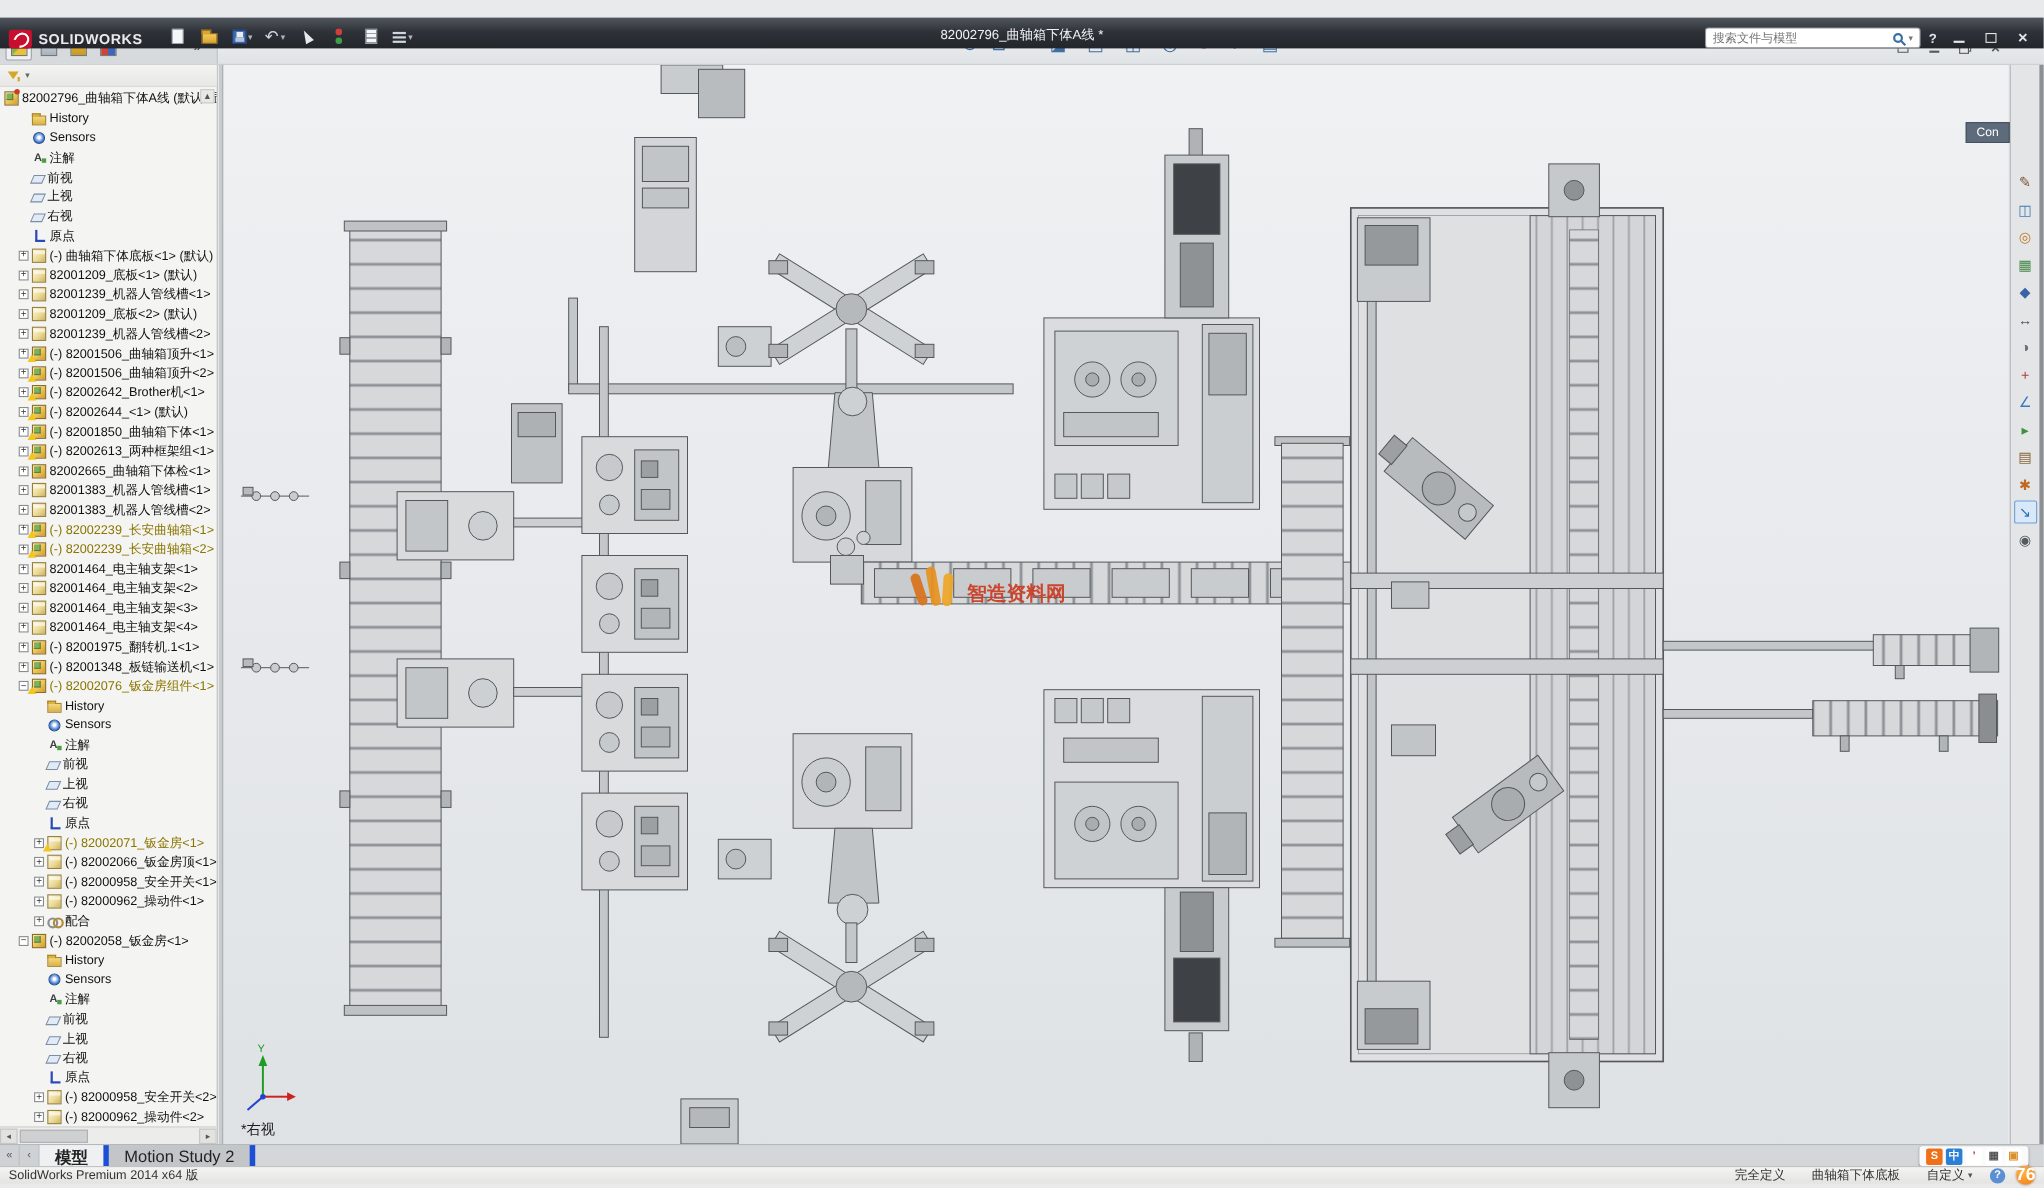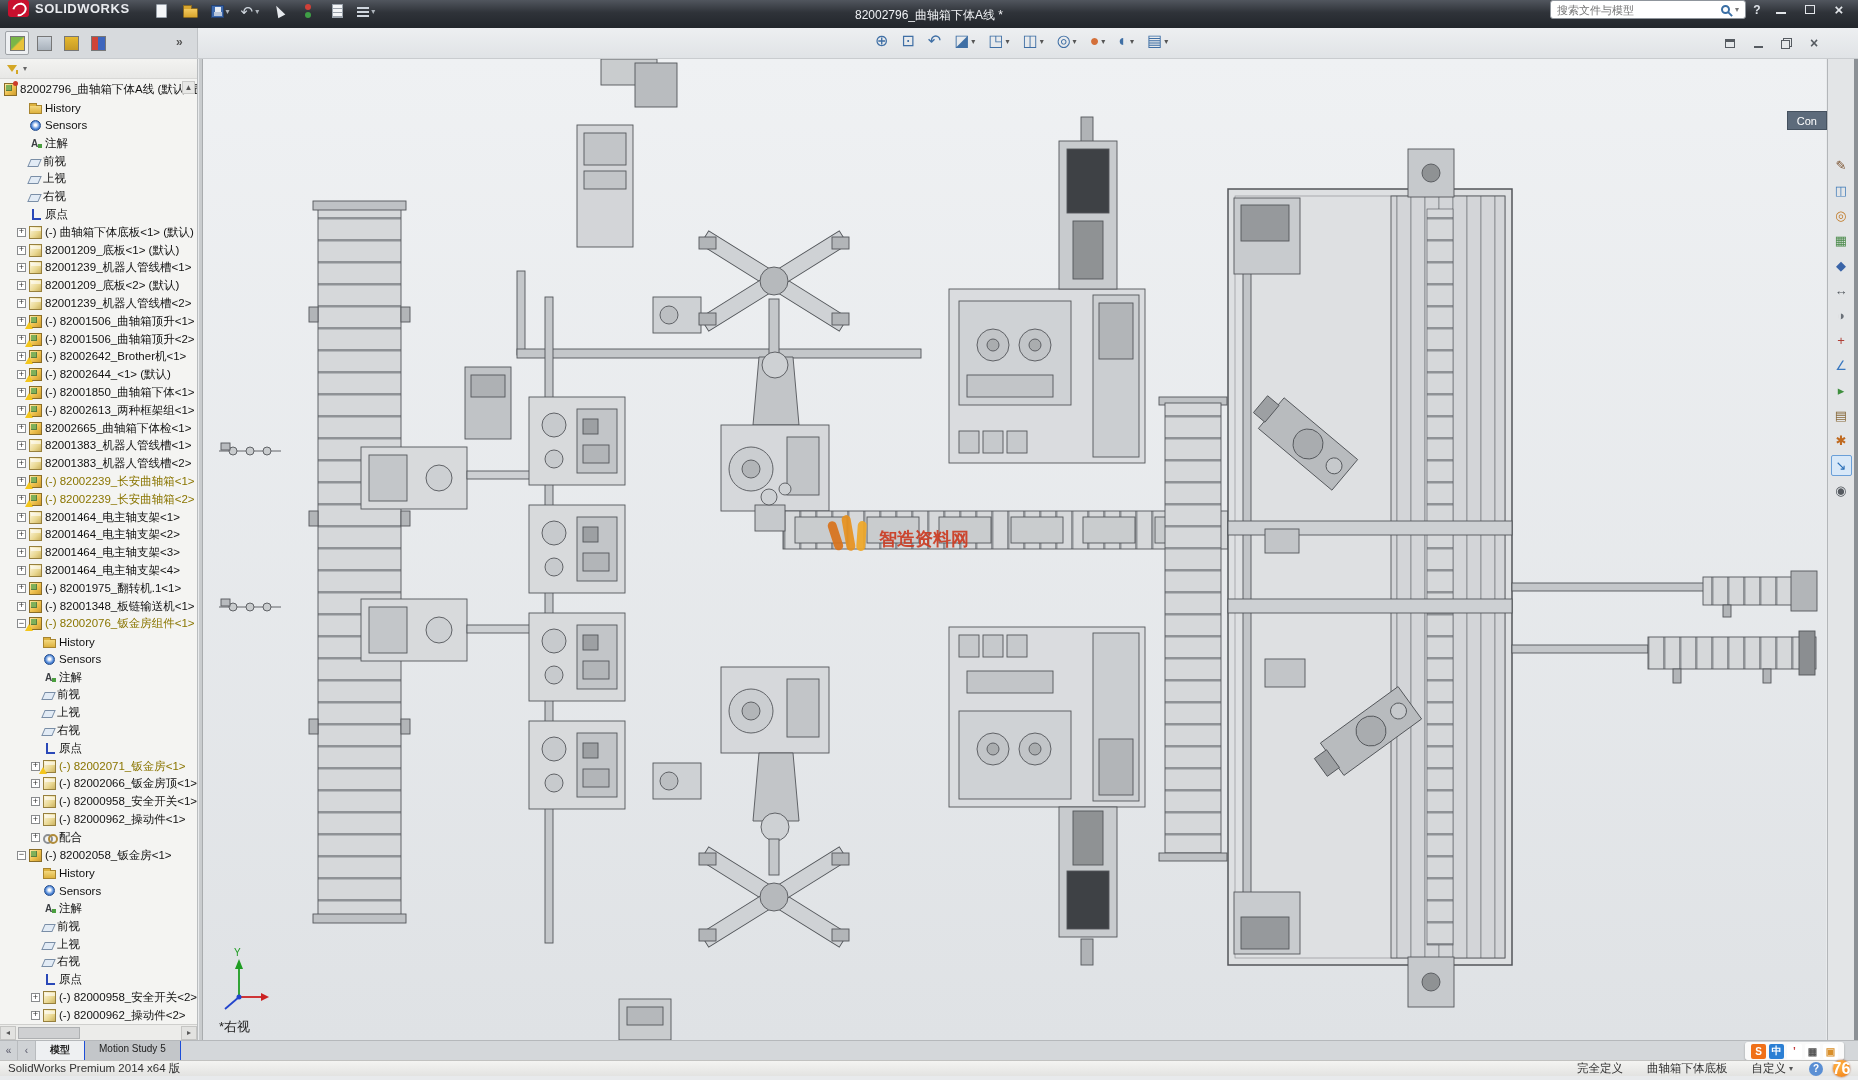--- a/index.html
+++ b/index.html
@@ -1,21 +1,21 @@
 <!DOCTYPE html>
 <html><head>
 <meta charset="utf-8">
 <style>
   *{box-sizing:border-box;margin:0;padding:0}
   html,body{width:1858px;height:1080px;overflow:hidden}
   body{position:relative;font-family:"Liberation Sans",sans-serif;background:#e8eaec;font-size:12px}
 
   
-  #titlebar{position:absolute;left:0;top:0;right:0;height:28px;z-index:9;
-    background:linear-gradient(#51565e,#2f3339 45%,#22262b);display:flex;align-items:flex-start;color:#e8eaee}
+  #titlebar{position:absolute;left:0;top:16px;right:0;height:28px;z-index:9;
+    background:linear-gradient(#51565e,#2f3339 45%,#22262b);display:flex;align-items:flex-end;color:#e8eaee}
   .logo{display:flex;align-items:center;gap:6px;padding:0 10px 0 8px}
   .logo-mark{width:21px;height:17px;background:#c8102e;border-radius:3px;position:relative}
   .logo-mark::after{content:"";position:absolute;left:4px;top:3px;width:11px;height:9px;border:2px solid #fff;
     border-radius:50%;border-left-color:transparent;transform:rotate(-35deg)}
   .logo-text{font-weight:bold;font-size:13px;letter-spacing:.5px}
   .tb-tools{display:flex;align-items:center;gap:5px;margin-left:10px}
   .tbtool{height:22px;min-width:24px;padding:0 3px;display:flex;align-items:center;justify-content:center;gap:2px;
     border-radius:3px;color:#d6dae0}
   .tbtool .glyph{display:flex;align-items:center;justify-content:center;font-size:14px;line-height:1}
   .tbtool .dd{display:none;font-size:8px;color:#aeb4bc}
@@ -139,21 +139,21 @@
   .strip-btn{width:21px;height:21px;display:flex;align-items:center;justify-content:center;font-size:13px;
     border:1px solid transparent;border-radius:2px}
   .strip-btn.active{border-color:#6a9fd8;background:#d8e8f8}
   #winedge{position:absolute;right:0;top:0;width:4px;height:100%;background:#8b9095}
 
   
   #tabsrow{position:absolute;left:0;right:0;top:1040px;height:20px;background:#d4d7da;border-top:1px solid #b5b8bb;
     display:flex;align-items:stretch}
   .tabnav{width:18px;display:flex;align-items:center;justify-content:center;font-size:10px;color:#556;
     background:#cfd2d5;border-right:1px solid #b8bbbe}
-  .tab{padding:2px 14px 0;font-size:10px;color:#222;background:#c3c6c9;border-right:1px solid #1d4ed8}
+  .tab{padding:2px 14px 0;font-size:15px;color:#222;background:#c3c6c9;border-right:5px solid #1d4ed8}
   .tab.active{background:#eef0f2;font-weight:bold}
   .tray{position:absolute;right:14px;top:1px;height:18px;display:flex;align-items:center;gap:3px;
     background:rgba(252,252,252,.95);border-radius:3px;padding:0 6px;box-shadow:0 1px 2px rgba(0,0,0,.3)}
   .tray-ic{width:15px;height:15px;border-radius:2px;display:flex;align-items:center;justify-content:center;
     font-size:10px;font-weight:bold;background:#fff;color:#555}
   #statusbar{position:absolute;left:0;right:0;top:1060px;height:16px;background:linear-gradient(#f4f4f2,#e3e3e1);
     border-top:1px solid #c2c2c0;display:flex;align-items:center;font-size:11.5px;color:#333;padding:0 8px}
   .sb-fill{flex:1}
   .sb-item{margin-left:24px;white-space:nowrap}
   .sb-caret{font-size:8px;color:#555;margin-left:3px}
@@ -963,21 +963,21 @@
       </span>
     </div>
 
   <div id="winedge"></div>
 </div>
 
 <div id="tabsrow">
   <span class="tabnav">«</span>
   <span class="tabnav">‹</span>
   <span class="tab active">模型</span>
-  <span class="tab">Motion Study 5</span>
+  <span class="tab">Motion Study 2</span>
   <div class="tray">
 
       <span class="tray-ic k-sogou-logo-icon" style="background: rgb(240, 112, 24); color: rgb(255, 255, 255);">
         <span>S</span>
       </span>
 
       <span class="tray-ic k-input-language-icon" style="background: rgb(43, 127, 212); color: rgb(255, 255, 255);">
         <span>中</span>
       </span>
 

